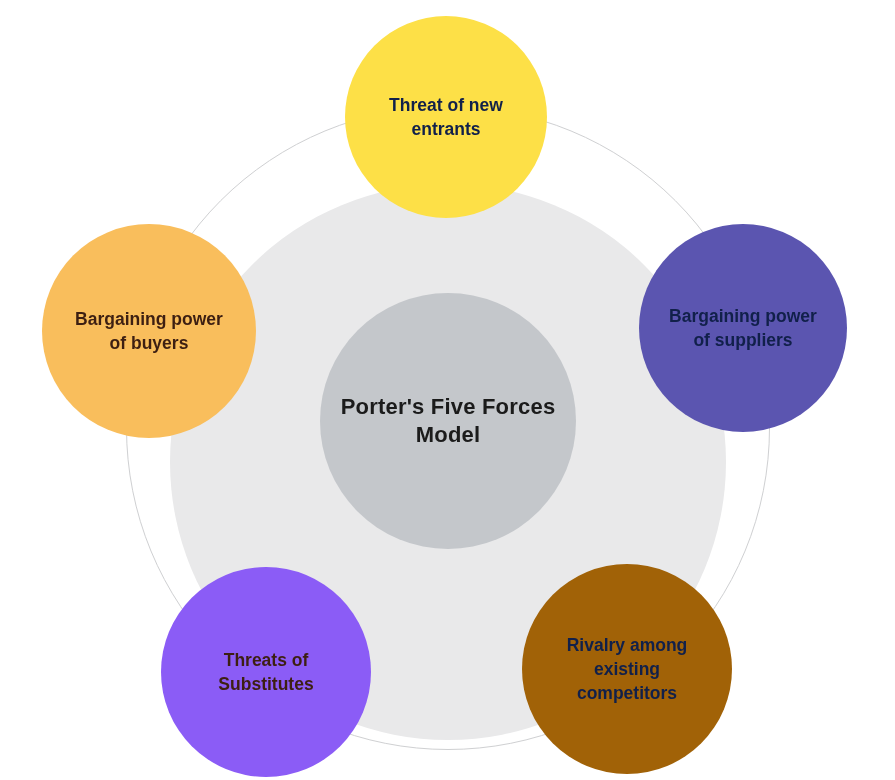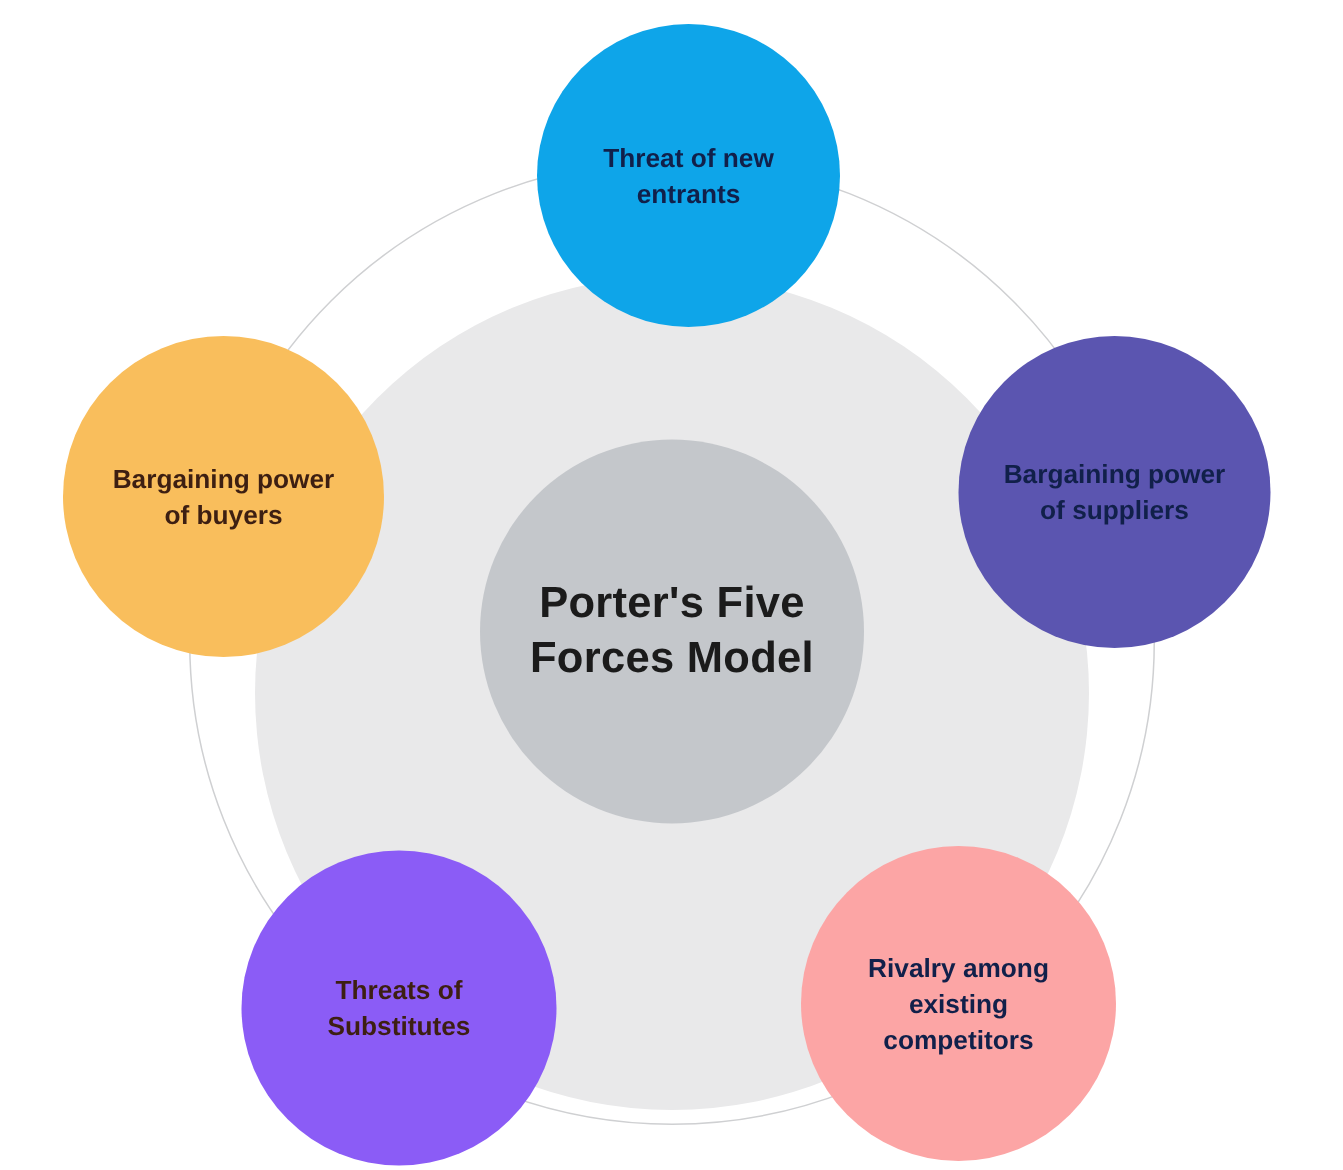--- a/index.html
+++ b/index.html
@@ -31,21 +31,21 @@
   }
   .core-disc {
     position: absolute;
     border-radius: 50%;
     background: #c4c7cb;
     display: flex;
     align-items: center;
     justify-content: center;
   }
   .core-label {
-    font-size: 29px;
+    font-size: 22px;
     font-weight: bold;
     line-height: 1.28;
     text-align: center;
     color: #1b1b1b;
     letter-spacing: 0.2px;
     padding: 0 16px;
   }
   .force-node {
     position: absolute;
     border-radius: 50%;
@@ -74,31 +74,31 @@
 
   <div class="ring-outline" style="left:126px; top:106px; width:644px; height:644px;"></div>
 
   <div class="halo-disc" style="left:170px; top:184px; width:556px; height:556px;"></div>
 
   <div class="core-disc" style="left:320px; top:293px; width:256px; height:256px;">
     <span class="core-label">Porter's Five
 Forces Model</span>
   </div>
 
-  <div class="force-node" style="left:358px; top:16px; width:202px; height:202px; background:#0ea5e9;">
+  <div class="force-node" style="left:345px; top:16px; width:202px; height:202px; background:#fde047;">
     <span class="force-label">Threat of new
 entrants</span>
   </div>
 
   <div class="force-node" style="left:639px; top:224px; width:208px; height:208px; background:#5b55b0;">
     <span class="force-label">Bargaining power
 of suppliers</span>
   </div>
 
-  <div class="force-node" style="left:534px; top:564px; width:210px; height:210px; background:#fca5a5;">
+  <div class="force-node" style="left:522px; top:564px; width:210px; height:210px; background:#a16207;">
     <span class="force-label">Rivalry among
 existing
 competitors</span>
   </div>
 
   <div class="force-node" style="left:161px; top:567px; width:210px; height:210px; background:#8b5cf6;">
     <span class="force-label dark-on-warm">Threats of
 Substitutes</span>
   </div>
 

